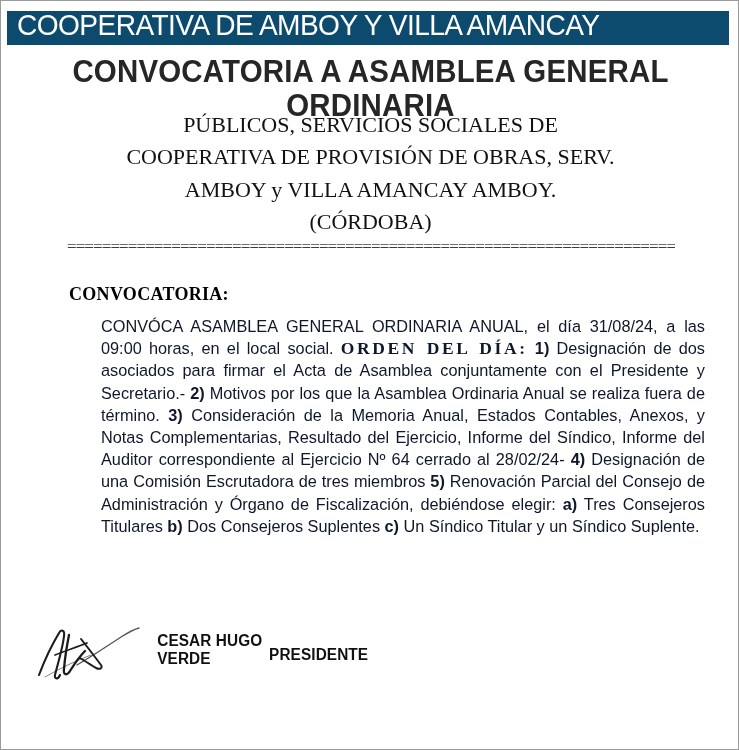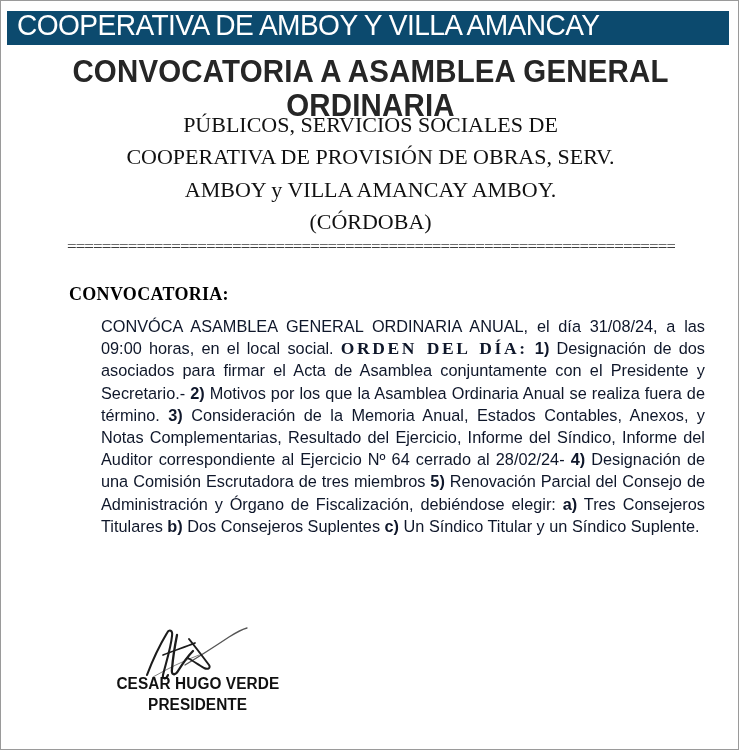--- a/index.html
+++ b/index.html
@@ -119,21 +119,21 @@
   .sig-zone {
     position: absolute;
     left: 0;
     top: 624px;
     width: 739px;
     display: flex;
   }
   .sig-col {
     width: 50%;
     display: flex;
-    flex-direction: column;
+    flex-direction: row;
     align-items: center;
   }
   .sig-col.left  { padding-left: 24px; box-sizing: border-box; }
   .sig-col.right { padding-left: 18px; box-sizing: border-box; }
   .sig-mark {
     height: 56px;
     display: flex;
     align-items: flex-end;
     justify-content: center;
   }

